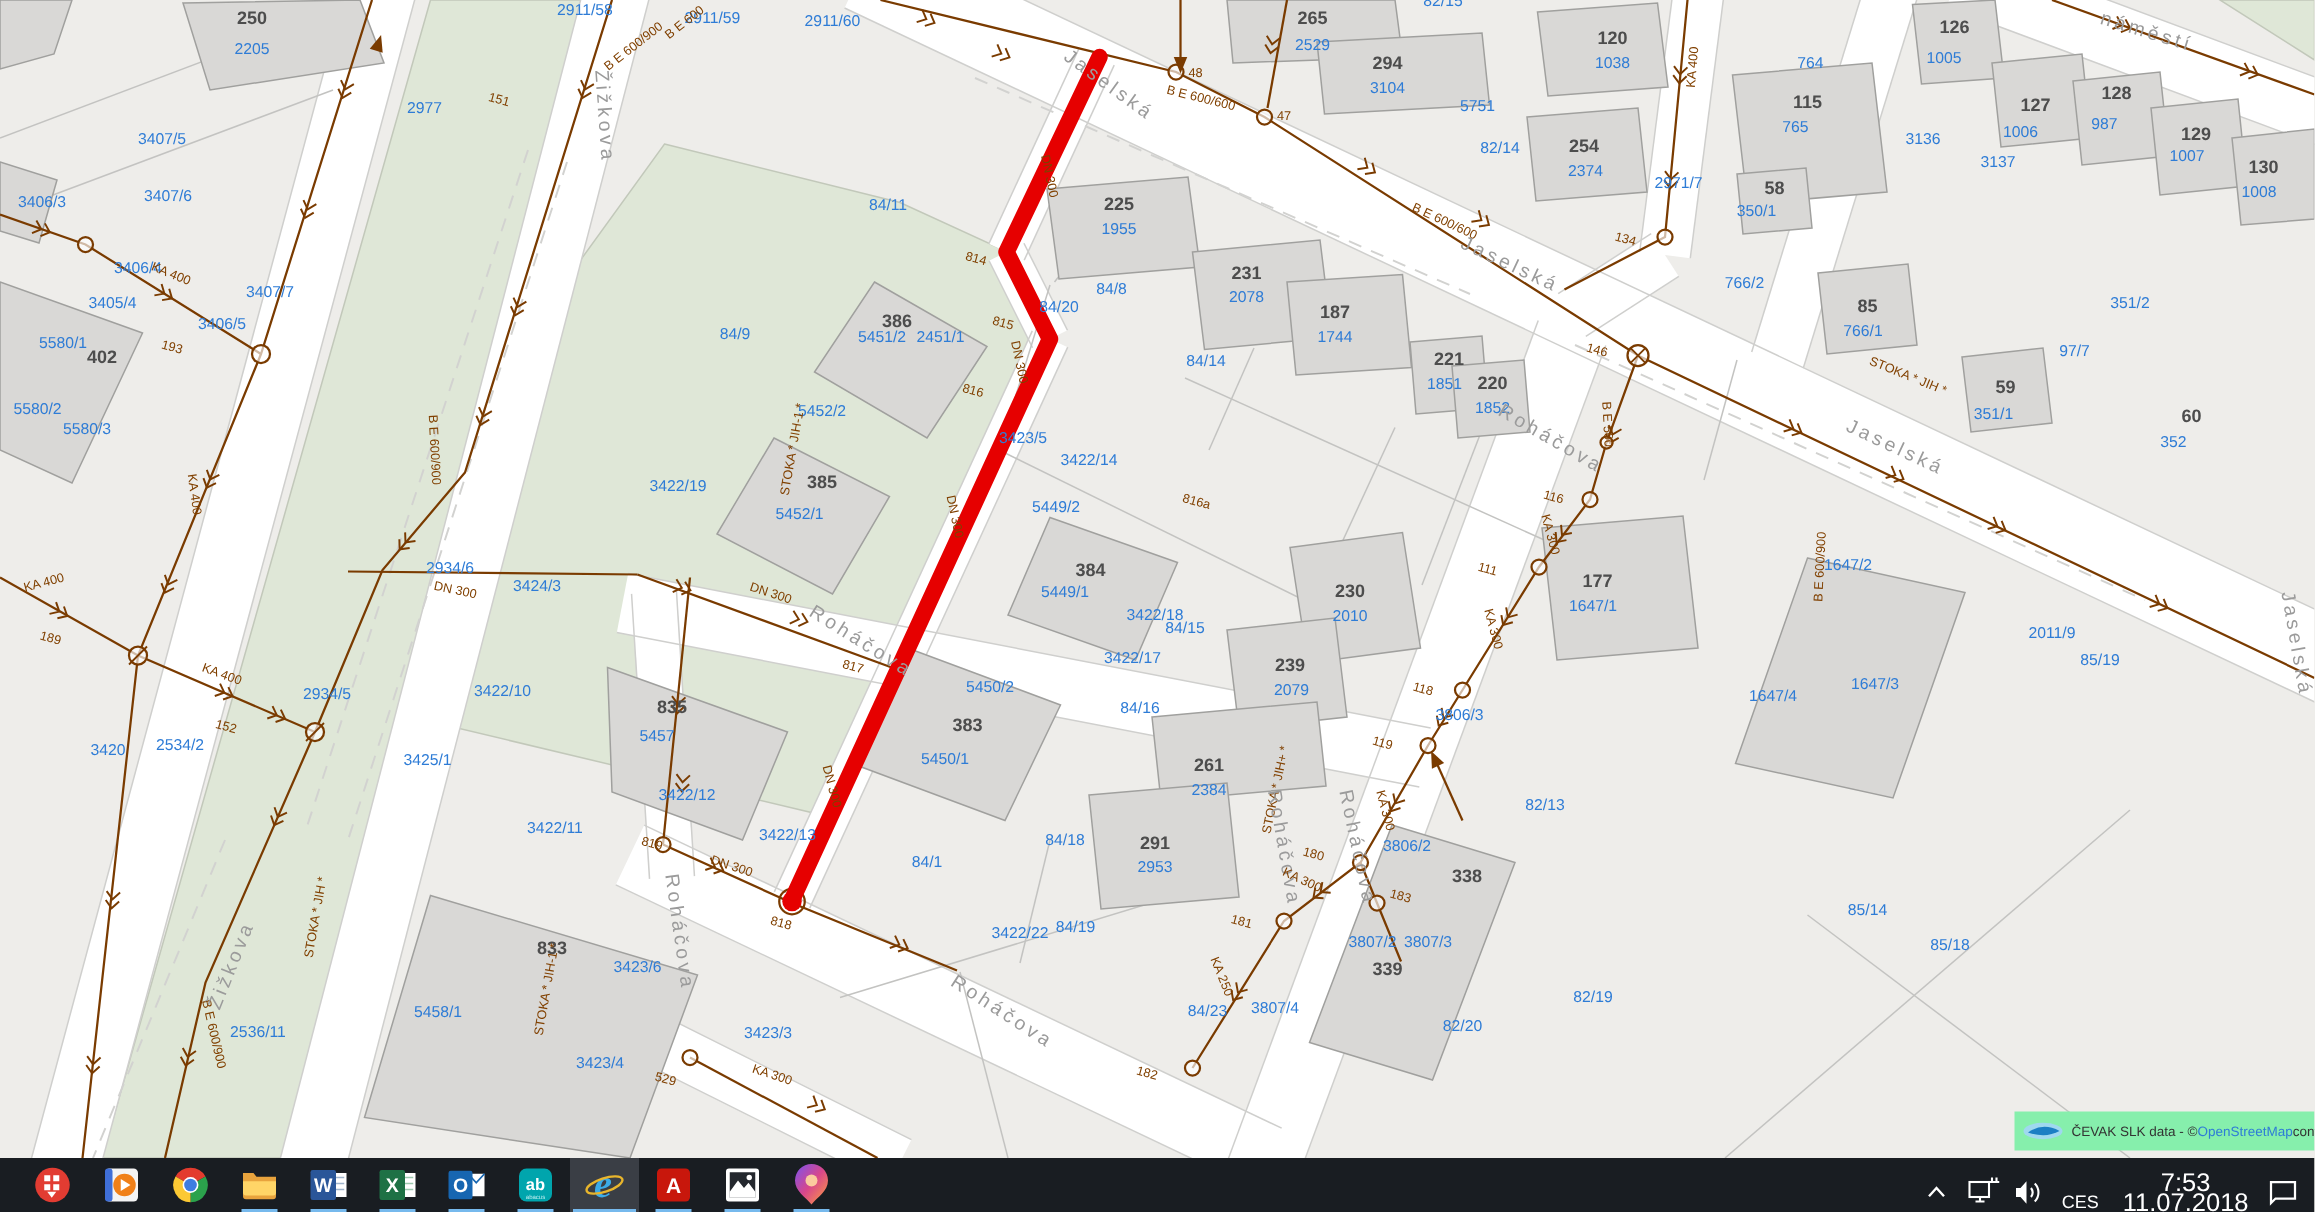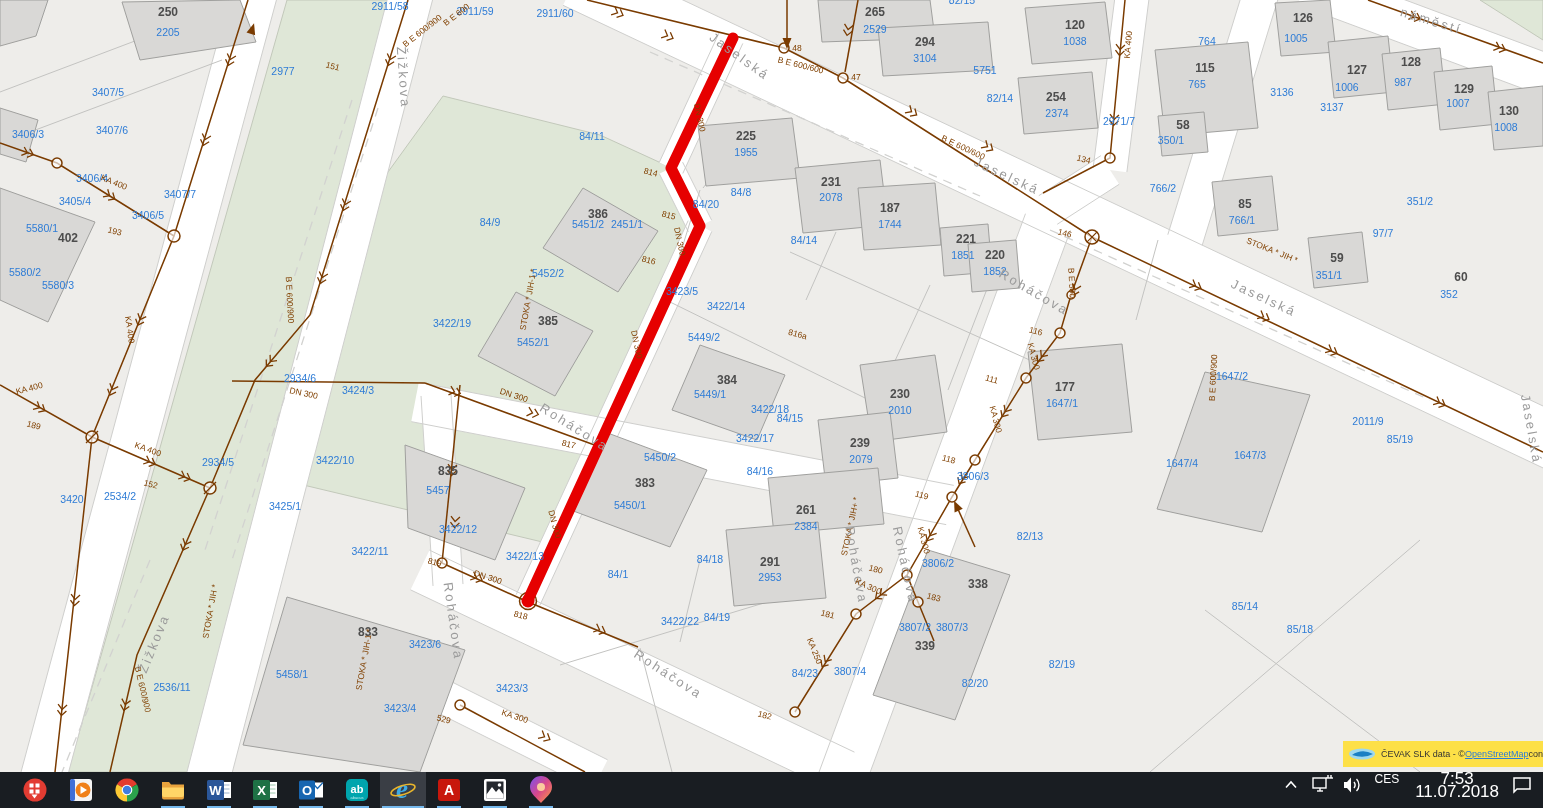--- a/index.html
+++ b/index.html
@@ -5,33 +5,33 @@
   html,body{margin:0;padding:0;width:1543px;height:808px;overflow:hidden;background:#eeedea;
     font-family:"Liberation Sans",sans-serif;}
   #screen{position:relative;width:1543px;height:808px;}
   #map-svg{position:absolute;left:0;top:0;background:#eeedea;}
   
   .lb-b{fill:#2e7cd6;font-size:10.5px;}
   .lb-d{fill:#4d4d4d;font-size:12px;font-weight:bold;}
   .lb-n{fill:#804000;font-size:8.5px;}
   .lb-g{fill:#9b9b9b;font-size:13px;letter-spacing:2.5px;}
   
-  #attribution{position:absolute;left:1343px;top:741px;width:200px;height:26px;background:#fde047;
+  #attribution{position:absolute;left:1343px;top:741px;width:200px;height:26px;background:#86efac;
     display:flex;align-items:center;font-size:9px;color:#333;white-space:nowrap;}
-  #attribution a{color:#2e7cd6;text-decoration:underline;cursor:pointer;}
+  #attribution a{color:#2e7cd6;cursor:pointer;}
   #attribution svg{margin:0 4px 0 4px;flex:none;}
   
   #taskbar{position:absolute;left:0;top:772px;width:1543px;height:36px;background:#191d22;
     display:flex;align-items:stretch;color:#fff;}
   #tb-icons{display:flex;align-items:stretch;padding-left:12px;}
   .tb-item{width:46px;display:flex;align-items:center;justify-content:center;position:relative;cursor:pointer;}
   .tb-item.active{background:#3a3e45;}
   .tb-underline{position:absolute;bottom:0;left:11px;right:11px;height:2px;background:#76b9ed;}
   .tb-item.active .tb-underline{left:2px;right:2px;}
-  #tray{margin-left:auto;display:flex;align-items:flex-start;gap:4px;padding-right:8px;}
+  #tray{margin-left:auto;display:flex;align-items:flex-end;gap:4px;padding-right:8px;}
   .tray-ic{width:26px;height:26px;display:flex;align-items:center;justify-content:center;cursor:pointer;}
   #lang{font-size:12px;padding:0 6px;cursor:pointer;}
   #clock{font-size:17px;line-height:13px;text-align:center;padding:0 6px;cursor:pointer;}
 </style>
 </head>
 <body>
 
 <div id="screen">
 
   <svg id="map-svg" width="1543" height="772">

